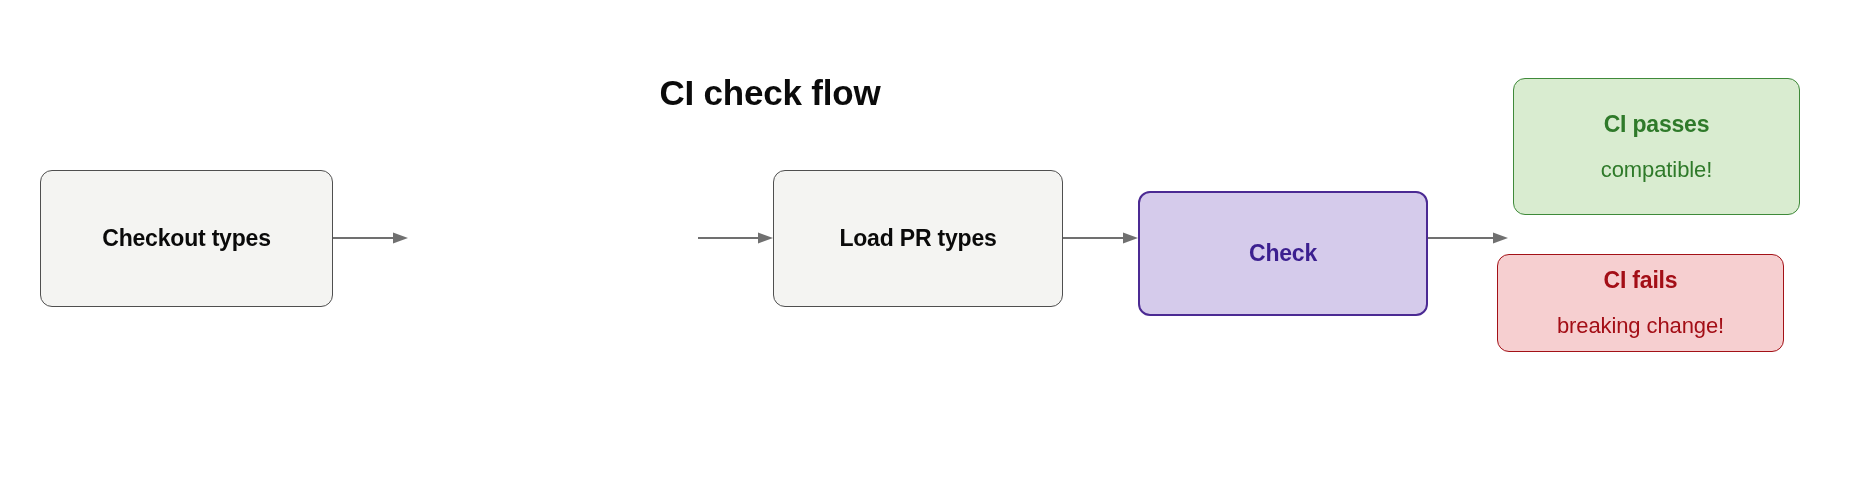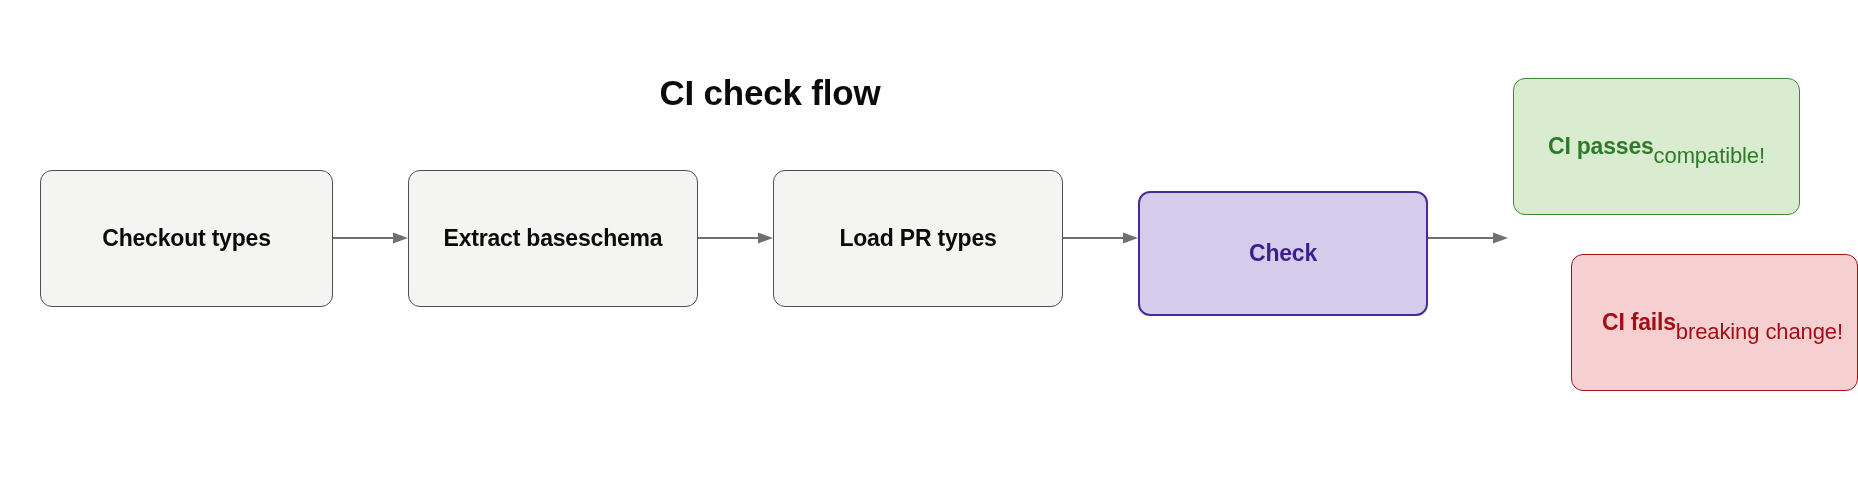--- a/index.html
+++ b/index.html
@@ -35,21 +35,21 @@
     white-space: nowrap;
     margin-top: 36px;
   }
 
   
   .node {
     position: absolute;
     box-sizing: border-box;
     border-radius: 12px;
     display: flex;
-    flex-direction: row;
+    flex-direction: column;
     align-items: center;
     justify-content: center;
     text-align: center;
     padding: 6px 14px;
   }
   .node .line1 {
     font-size: 23px;
     font-weight: bold;
     line-height: 1.22;
     letter-spacing: -0.2px;
@@ -107,24 +107,20 @@
     <span class="line1">Checkout types</span>
   </div>
 
   <div class="arrow" style="left:333px; top:231px; width:75px;">
     <svg width="75" height="14" viewBox="0 0 75 14">
       <line x1="0" y1="7" x2="62" y2="7" stroke="#707070" stroke-width="2"></line>
       <polygon points="60,1.5 75,7 60,12.5" fill="#707070"></polygon>
     </svg>
   </div>
 
-  <div class="node step" style="left:408px; top:170px; width:290px; height:137px;">
-    <span class="line1">Extract base</span>
-    <span class="line1">schema</span>
-  </div>
 
   <div class="arrow" style="left:698px; top:231px; width:75px;">
     <svg width="75" height="14" viewBox="0 0 75 14">
       <line x1="0" y1="7" x2="62" y2="7" stroke="#707070" stroke-width="2"></line>
       <polygon points="60,1.5 75,7 60,12.5" fill="#707070"></polygon>
     </svg>
   </div>
 
   <div class="node step" style="left:773px; top:170px; width:290px; height:137px;">
     <span class="line1">Load PR types</span>
@@ -146,18 +142,18 @@
       <line x1="0" y1="7" x2="67" y2="7" stroke="#707070" stroke-width="2"></line>
       <polygon points="65,1.5 80,7 65,12.5" fill="#707070"></polygon>
     </svg>
   </div>
 
   <div class="node success" style="left:1513px; top:78px; width:287px; height:137px;">
     <span class="line1">CI passes</span>
     <span class="line2">compatible!</span>
   </div>
 
-  <div class="node failure" style="left:1571px; top:254px; width:287px; height:137px;justify-content:flex-end;">
+  <div class="node failure" style="left:1497px; top:254px; width:287px; height:98px;">
     <span class="line1">CI fails</span>
     <span class="line2">breaking change!</span>
   </div>
 
 </div>
 
 </body></html>

